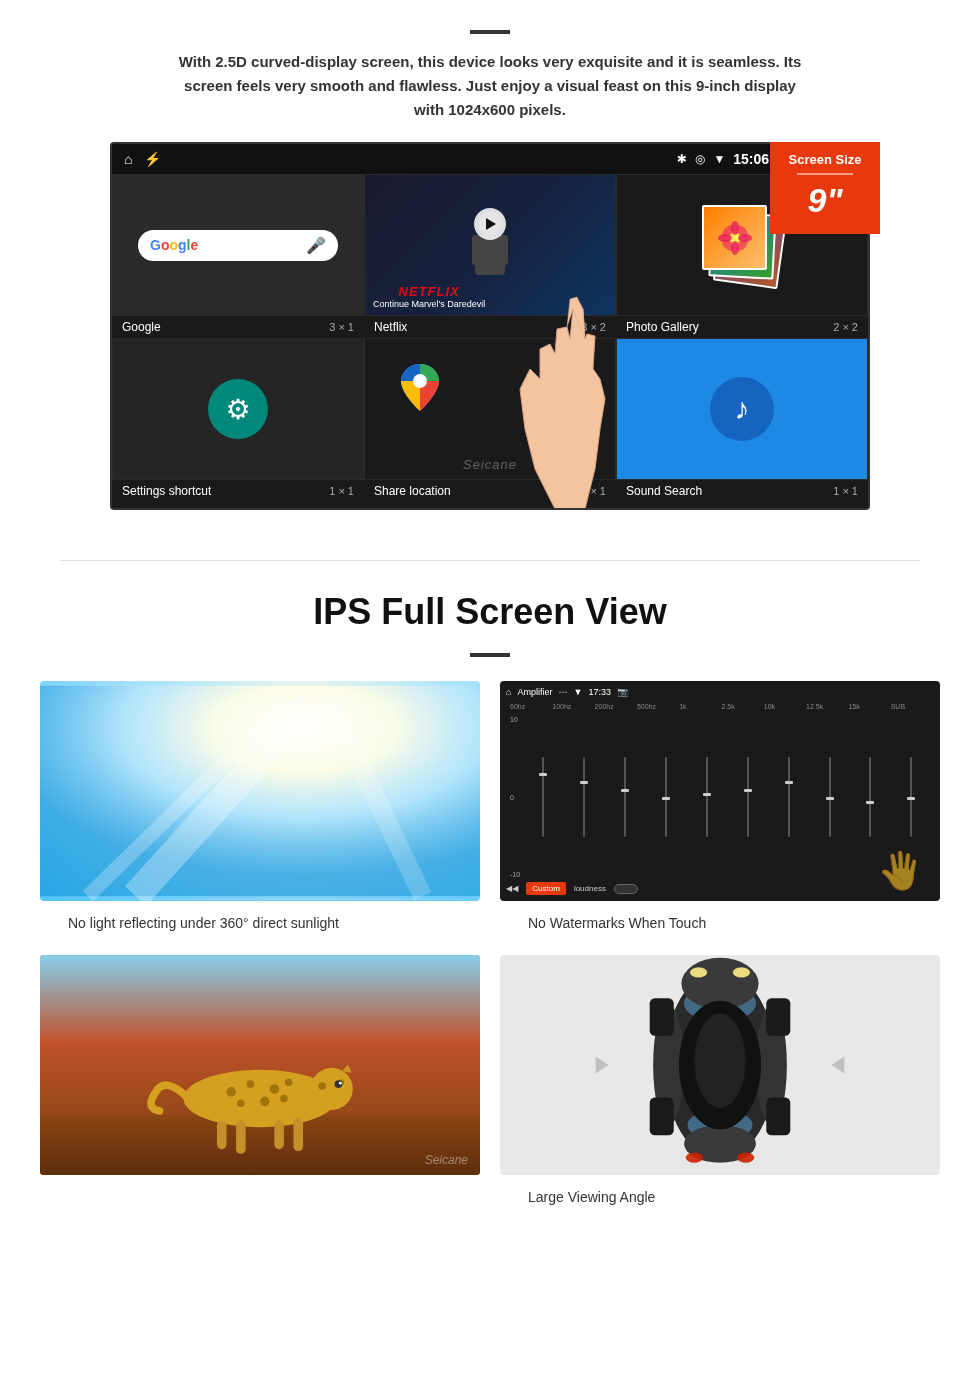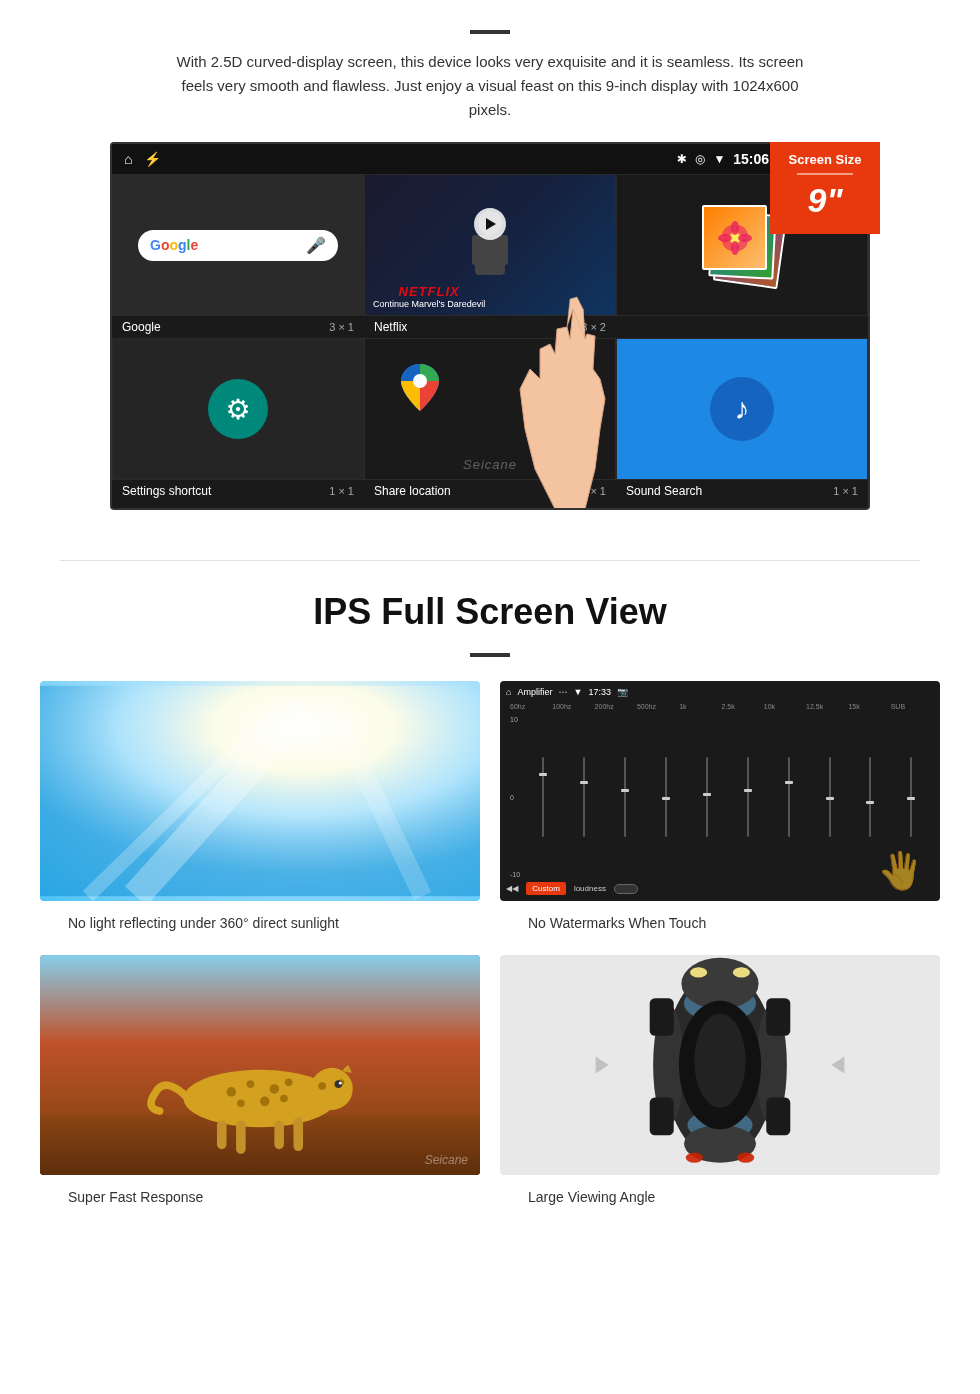--- a/index.html
+++ b/index.html
@@ -27,20 +27,21 @@
       height: 4px;
       background: #333;
       margin: 0 auto 16px;
     }
     .section1 p {
       font-size: 15px;
       color: #333;
       line-height: 1.6;
       max-width: 640px;
       margin: 0 auto 20px;
+      font-weight: bold;
     }
 
     
     .device-wrapper {
       position: relative;
       width: 760px;
       margin: 0 auto;
     }
     .screen-size-badge {
       position: absolute;
@@ -520,20 +521,24 @@
       </div>
 
       <div style="display:grid;grid-template-columns:repeat(3,1fr);background:#1a1a1a;color:#fff;font-size:12px;">
         <div class="app-label">
           <span>Google</span>
           <span class="grid-size">3 × 1</span>
         </div>
         <div class="app-label">
           <span>Netflix</span>
           <span class="grid-size">3 × 2</span>
+        </div>
+        <div class="app-label">
+          <span>Photo Gallery</span>
+          <span class="grid-size">2 × 2</span>
         </div>
       </div>
 
       <div class="app-grid" style="position:relative;">
 
         <div class="app-cell settings-cell">
           <div class="app-cell-inner">
             <div class="settings-icon-circle">
               <span class="gear-icon">⚙</span>
             </div>
@@ -760,21 +765,20 @@
 
             <rect x="185" y="168" width="10" height="30" rx="5" fill="#c4902a"></rect>
             <rect x="205" y="168" width="10" height="35" rx="5" fill="#c4902a"></rect>
             <rect x="245" y="168" width="10" height="30" rx="5" fill="#c4902a"></rect>
             <rect x="265" y="165" width="10" height="35" rx="5" fill="#c4902a"></rect>
           </svg>
 
           <div class="seicane-watermark">Seicane</div>
         </div>
       </div>
-      <div class="ips-caption">Super Fast Response</div>
     </div>
 
     <div class="ips-item">
       <div class="ips-img-box">
         <div class="ips-img-car">
 
           <svg viewBox="0 0 300 280" width="260" height="240">
 
             <ellipse cx="150" cy="140" rx="65" ry="110" fill="#2a2a2a"></ellipse>
 

